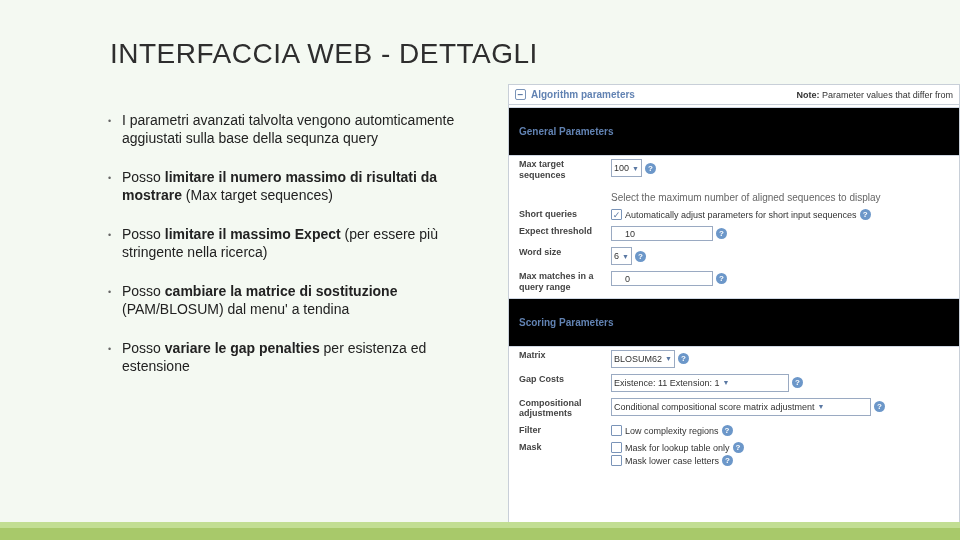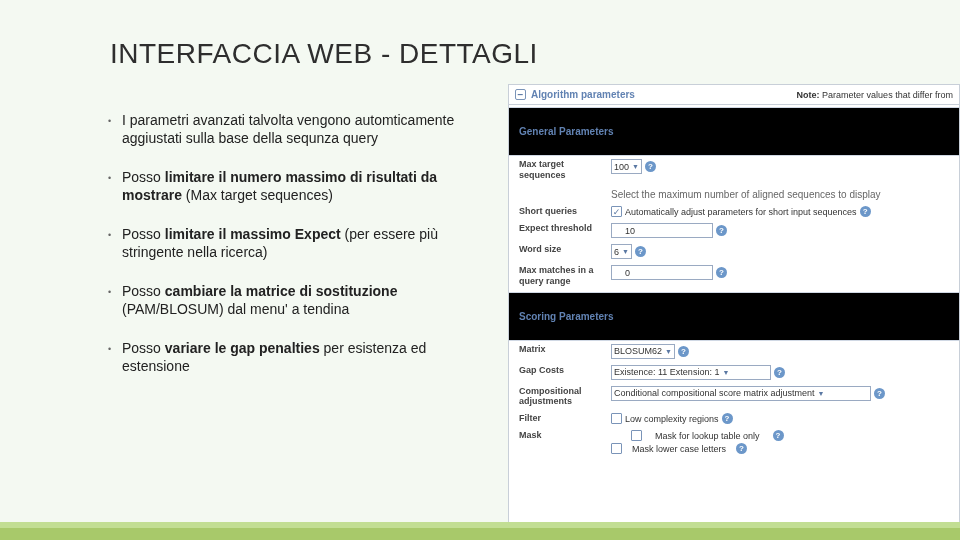--- a/index.html
+++ b/index.html
@@ -12,21 +12,21 @@
   .panel { position:absolute; right:0; top:84px; width:452px; height:440px; background:#fff; border:1px solid #c8cfd8; font-size:10px; color:#333; }
   .bar-top { display:flex; align-items:center; height:20px; border-bottom:1px solid #c8cfd8; padding:0 6px; font-size:10px; }
   .minus-icon { width:11px; height:11px; border:1px solid #7a94b8; border-radius:2px; display:flex; align-items:center; justify-content:center; margin-right:5px; color:#5a78a3; font-weight:bold; line-height:1; }
   .bar-top .lbl { color:#6182b2; font-weight:bold; }
   .bar-top .note { margin-left:auto; font-size:9px; }
   .bar-top .note b { font-weight:bold; }
   .section-head { background:#000000; border-top:1px solid #d0d8e4; border-bottom:1px solid #d0d8e4; color:#6182b2; font-weight:bold; padding:18px 10px; ont-size:10px; margin-top:2px; }
   .row { display:flex; padding:3px 10px; align-items:flex-start; font-size:9px; }
   .row .lab { width:92px; flex:0 0 92px; font-weight:bold; color:#444; line-height:1.2; }
   .row .ctl { flex:1; display:flex; align-items:center; gap:3px; flex-wrap:wrap; }
-  .sel { border:1px solid #9aaac2; background:#fff; height:15px; font-size:9px; padding:0 2px; display:inline-flex; align-items:center; }
+  .sel { border:1px solid #9aaac2; background:#fff; height:15px; font-size:9px; padding:8px 2px; display:inline-flex; align-items:center; }
   .sel .arr { margin-left:3px; font-size:7px; color:#5a78a3; }
   .txt-in { border:1px solid #9aaac2; background:#fff; height:15px; width:102px; font-size:9px; padding:0 13px; display:inline-flex; align-items:center; }
   .cb { width:11px; height:11px; border:1px solid #7a94b8; border-radius:1px; display:inline-flex; align-items:center; justify-content:center; font-size:9px; color:#5a78a3; background:#fff; }
   .q-icon { width:11px; height:11px; border-radius:50%; background:#6c97c9; color:#fff; display:inline-flex; align-items:center; justify-content:center; font-size:8px; font-weight:bold; }
   .subtext { font-size:10px; color:#666; margin-top:9px; }
   .bottom-bar { position:absolute; left:0; bottom:0; width:960px; height:12px; background:#a8c96a; }
   .bottom-bar2 { position:absolute; left:0; bottom:12px; width:960px; height:6px; background:#c2de93; }
 </style>
 </head>
 <body>
@@ -123,21 +123,21 @@
           <span>BLOSUM62</span>
           <span class="arr">▼</span>
         </span>
       <span class="q-icon">?</span>
     </div>
   </div>
 
   <div class="row">
     <div class="lab">Gap Costs</div>
     <div class="ctl">
-      <span class="sel" style="width:160px">
+      <span class="sel" style="width:178px">
           <span>Existence: 11 Extension: 1</span>
           <span class="arr">▼</span>
         </span>
       <span class="q-icon">?</span>
     </div>
   </div>
 
   <div class="row">
     <div class="lab">Compositional adjustments</div>
     <div class="ctl">
@@ -155,26 +155,26 @@
     <div class="ctl">
       <span class="cb"></span>
       <span>Low complexity regions</span>
       <span class="q-icon">?</span>
     </div>
   </div>
 
   <div class="row">
     <div class="lab">Mask</div>
     <div class="ctl" style="flex-direction:column; align-items:flex-start; gap:2px;">
-      <div style="display:flex; align-items:flex-end; gap:13px;margin-left:20px;">
+      <div style="display:flex; align-items:flex-end; gap:3px;">
         <span class="cb"></span>
         <span>Mask for lookup table only</span>
         <span class="q-icon">?</span>
       </div>
-      <div style="display:flex; align-items:center; gap:10px;">
+      <div style="display:flex; align-items:center; gap:3px;">
         <span class="cb"></span>
         <span>Mask lower case letters</span>
         <span class="q-icon">?</span>
       </div>
     </div>
   </div>
 </div>
 
 <div class="bottom-bar2"></div>
 <div class="bottom-bar"></div>

